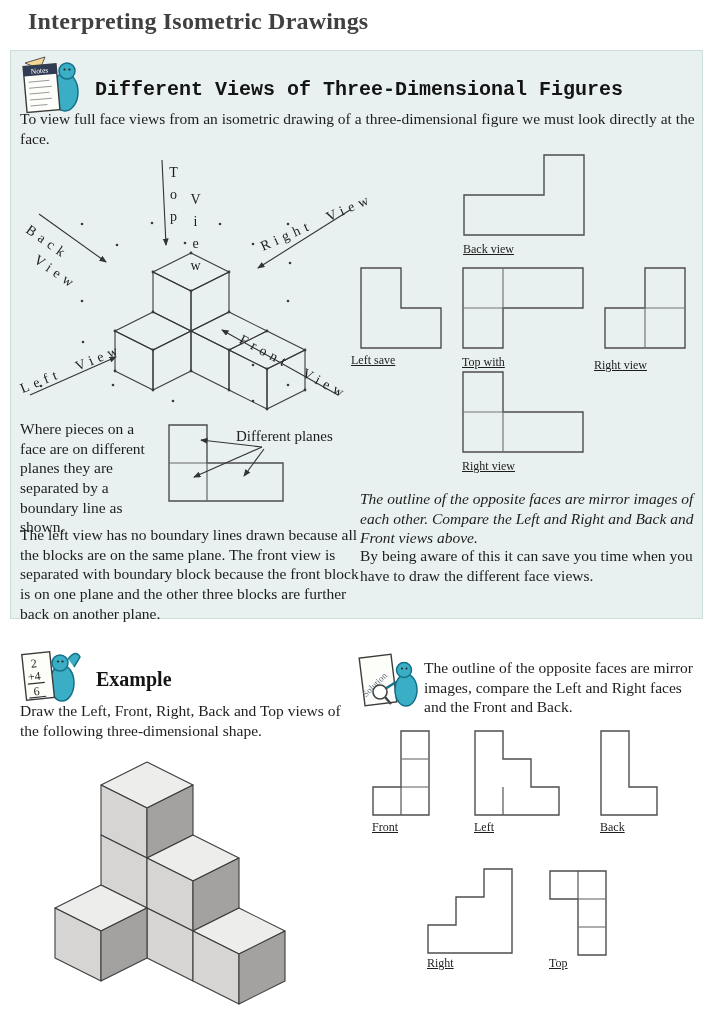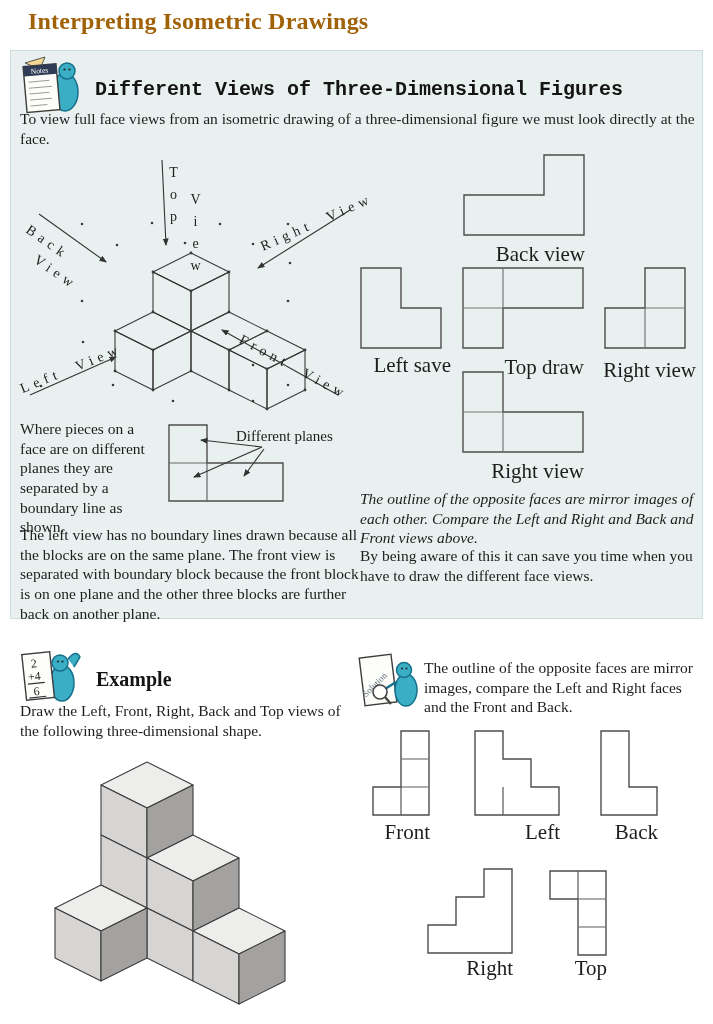--- a/index.html
+++ b/index.html
@@ -1,28 +1,28 @@
 <!DOCTYPE html>
 <html><head>
 <meta charset="utf-8">
 <style>
   html,body{margin:0;padding:0;}
   body{
     width:713px;height:1024px;position:relative;background:#ffffff;
     font-family:"Liberation Serif", serif;color:#1d1d1d;overflow:hidden;
   }
   .abs{position:absolute;}
-  .title{font-size:24px;font-weight:bold;letter-spacing:.2px;color:#a16207;}
+  .title{font-size:24px;font-weight:bold;letter-spacing:.2px;color:#404040;}
   .box{
     background:#e8f1ef;border:1px solid #ccdedb;
   }
   .h2{font-size:20px;font-weight:bold;color:#141414;}
   .h3{font-size:20px;font-weight:bold;color:#141414;}
   .para{font-size:15.5px;line-height:1.27;}
-  .cap{font-size:21px;text-align:right;}
+  .cap{font-size:12px;text-align:left;text-decoration:underline;}
   .v-label{
     writing-mode:vertical-rl;text-orientation:upright;
     letter-spacing:7px;font-size:14px;line-height:1;
   }
   .r-label{
     transform-origin:0 0;font-size:14px;letter-spacing:5px;white-space:nowrap;
   }
   .r-label .gap{display:inline-block;width:16px;}
   svg text{font-family:"Liberation Serif", serif;}
 </style>
@@ -148,21 +148,21 @@
 <svg class="abs" style="left:360px;top:267px;" width="82" height="82" viewBox="0 0 82 82">
   <polygon points="1,1 41,1 41,41 81,41 81,81 1,81" fill="none" stroke="#4d4d4d" stroke-width="1.4"></polygon>
 </svg>
 <div class="abs cap" style="left:351px;top:353px;width:100px;">Left save</div>
 
 <svg class="abs" style="left:462px;top:267px;" width="122" height="82" viewBox="0 0 122 82">
   <polygon points="1,1 121,1 121,41 41,41 41,81 1,81" fill="none" stroke="#4d4d4d" stroke-width="1.4"></polygon>
   <line x1="41" y1="1" x2="41" y2="41" stroke="#777" stroke-width="1.2"></line>
   <line x1="1" y1="41" x2="41" y2="41" stroke="#777" stroke-width="1.2"></line>
 </svg>
-<div class="abs cap" style="left:462px;top:355px;width:122px;">Top draw</div>
+<div class="abs cap" style="left:462px;top:355px;width:122px;">Top with</div>
 
 <svg class="abs" style="left:604px;top:267px;" width="82" height="82" viewBox="0 0 82 82">
   <polygon points="41,1 81,1 81,81 1,81 1,41 41,41" fill="none" stroke="#4d4d4d" stroke-width="1.4"></polygon>
   <line x1="41" y1="41" x2="41" y2="81" stroke="#777" stroke-width="1.2"></line>
   <line x1="41" y1="41" x2="81" y2="41" stroke="#777" stroke-width="1.2"></line>
 </svg>
 <div class="abs cap" style="left:594px;top:358px;width:102px;">Right view</div>
 
 <svg class="abs" style="left:462px;top:371px;" width="122" height="82" viewBox="0 0 122 82">
   <polygon points="1,1 41,1 41,41 121,41 121,81 1,81" fill="none" stroke="#4d4d4d" stroke-width="1.4"></polygon>

